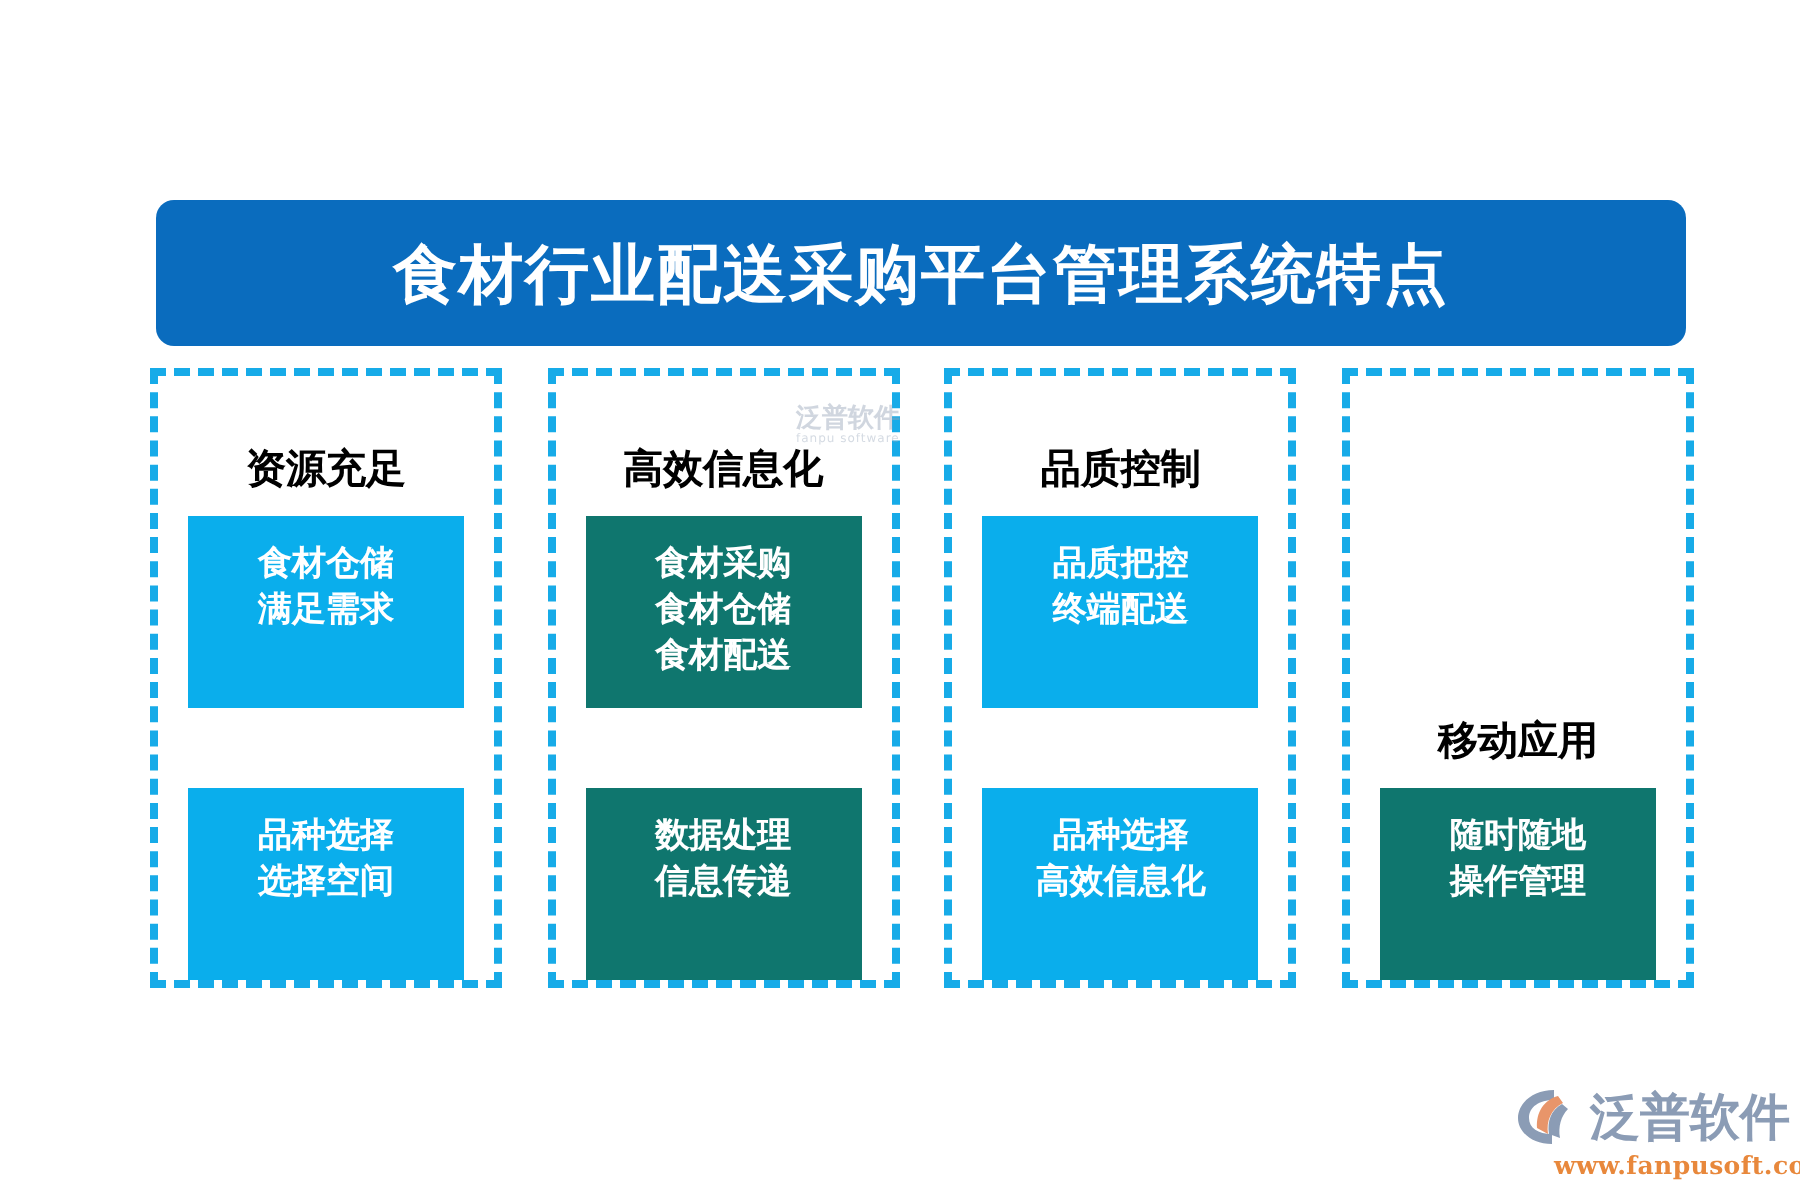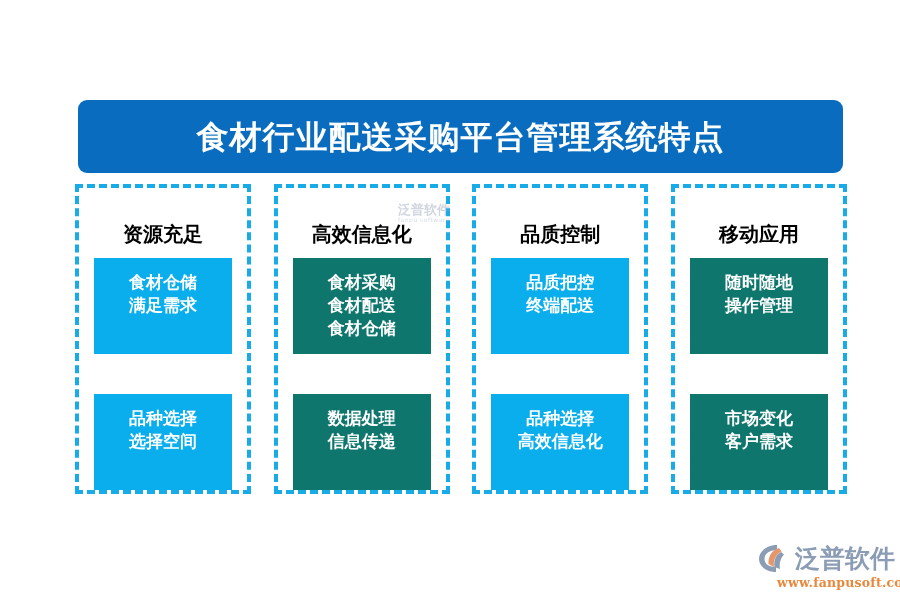--- a/index.html
+++ b/index.html
@@ -166,22 +166,22 @@
     <div class="card short">
       <span class="card-line">品种选择</span>
       <span class="card-line">选择空间</span>
     </div>
   </div>
 
   <div class="column dark">
     <div class="column-header">高效信息化</div>
     <div class="card tall">
       <span class="card-line">食材采购</span>
+      <span class="card-line">食材仓储</span>
       <span class="card-line">食材配送</span>
-      <span class="card-line">食材仓储</span>
     </div>
     <div class="card short">
       <span class="card-line">数据处理</span>
       <span class="card-line">信息传递</span>
     </div>
   </div>
 
   <div class="column light">
     <div class="column-header">品质控制</div>
     <div class="card tall">
@@ -192,24 +192,20 @@
       <span class="card-line">品种选择</span>
       <span class="card-line">高效信息化</span>
     </div>
   </div>
 
   <div class="column dark">
     <div class="column-header">移动应用</div>
     <div class="card tall">
       <span class="card-line">随时随地</span>
       <span class="card-line">操作管理</span>
-    </div>
-    <div class="card short">
-      <span class="card-line">市场变化</span>
-      <span class="card-line">客户需求</span>
     </div>
   </div>
 
 </div>
 
 <div class="watermark">
   <span>泛普软件</span>
   <span class="wm-sub">fanpu software</span>
 </div>
 

